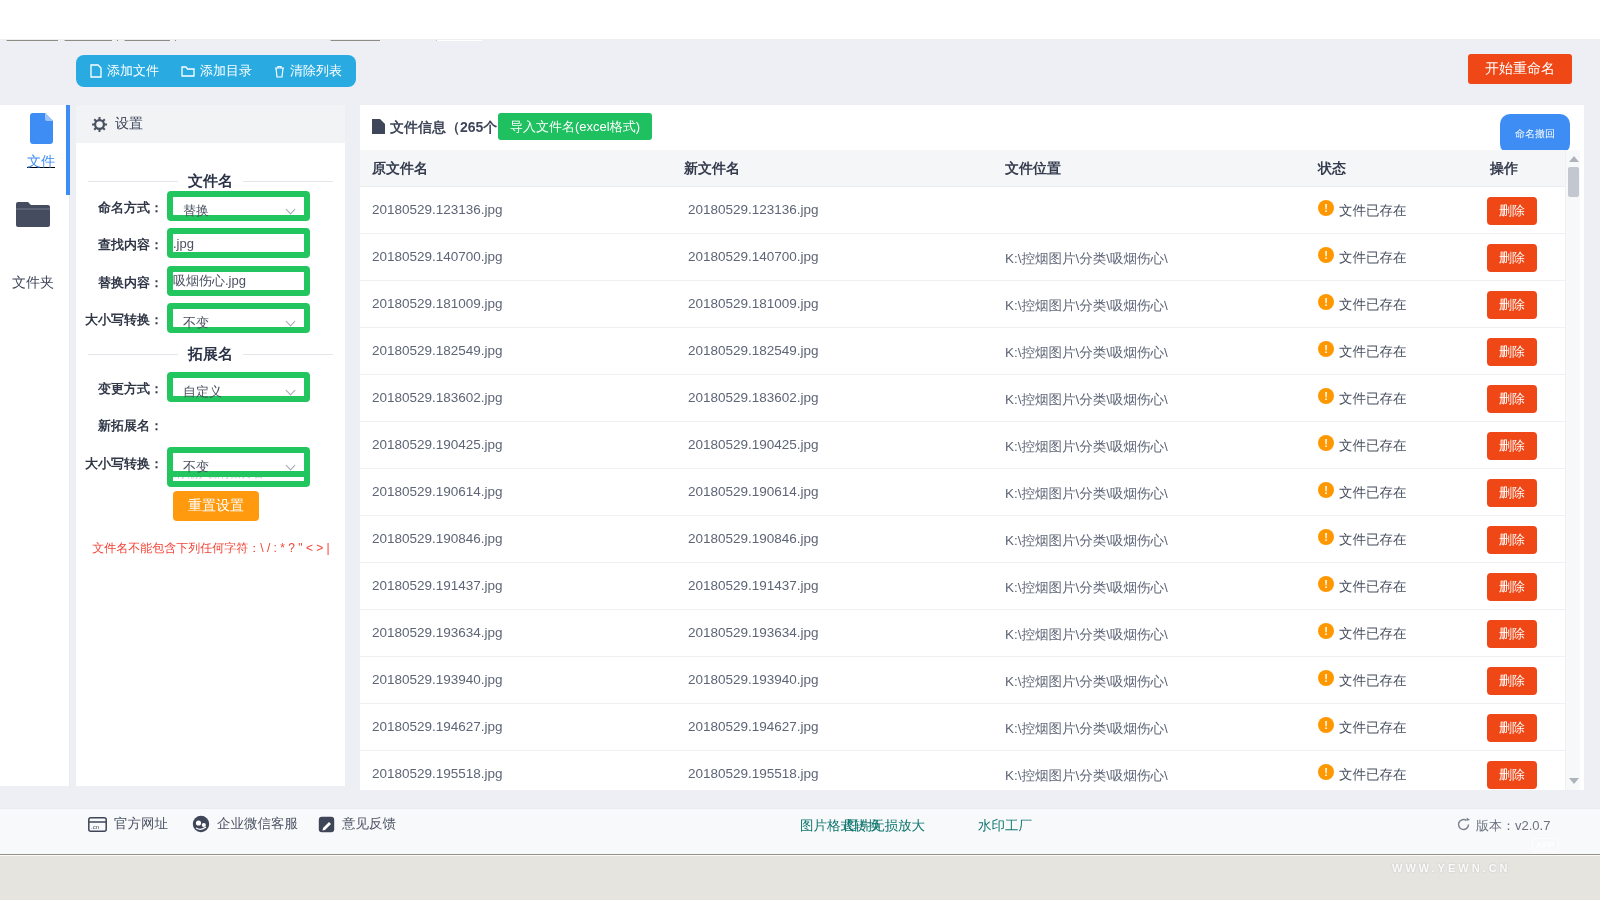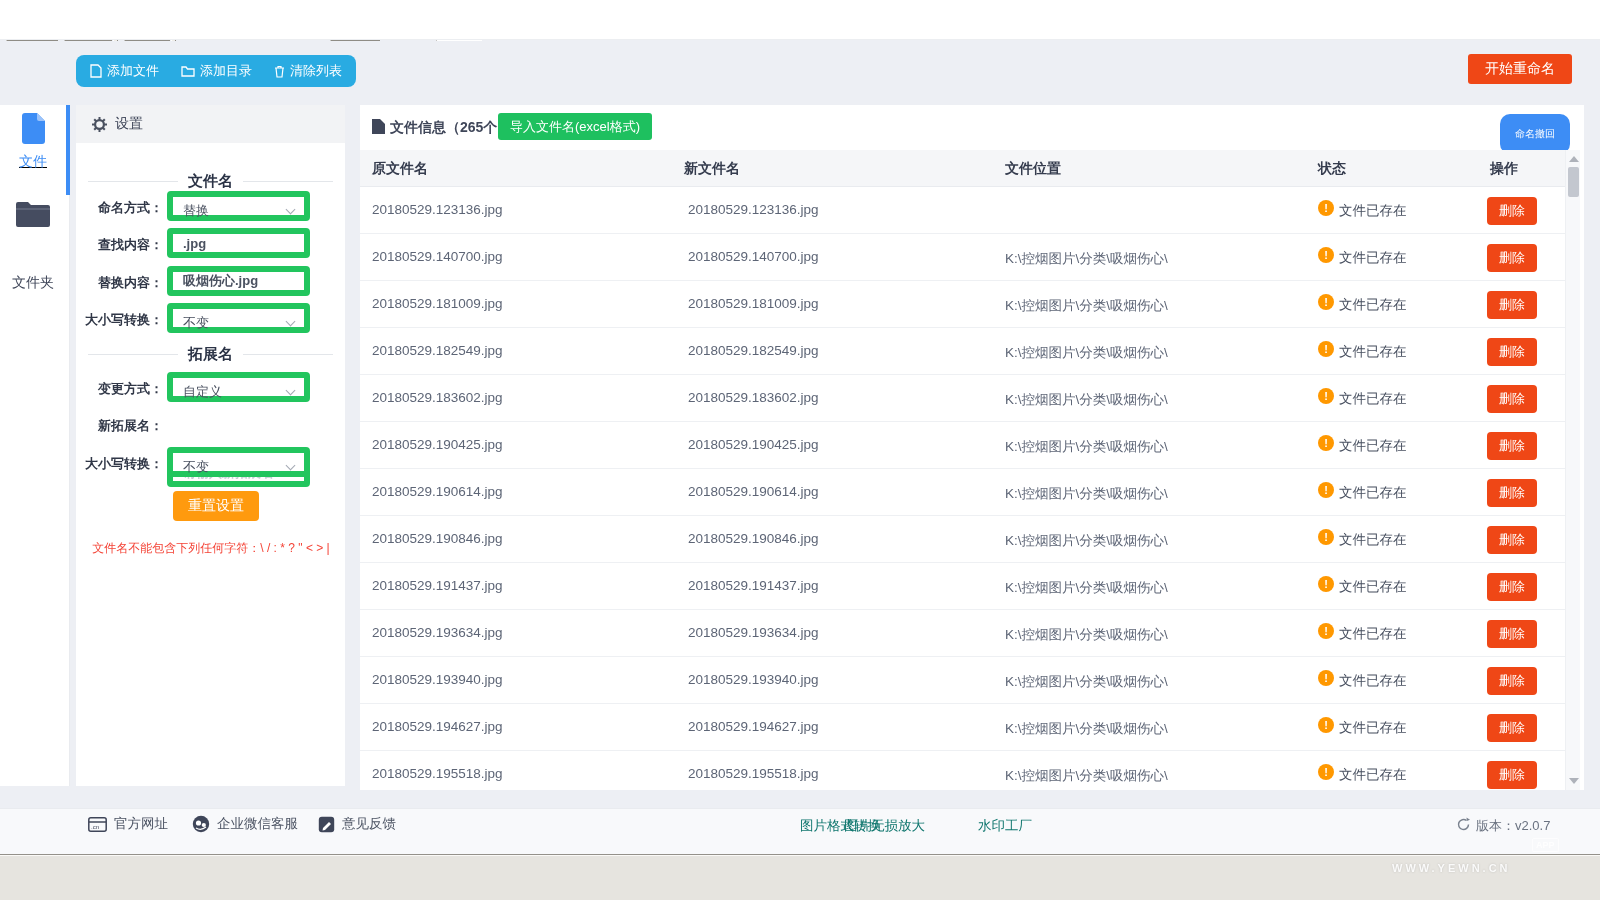--- a/index.html
+++ b/index.html
@@ -41,21 +41,21 @@
   .settings-panel { left:76px; top:105px; width:269px; height:681px; background:#fff; }
   .settings-head { left:76px; top:105px; width:269px; height:38px; background:#f2f3f5; display:flex; align-items:center; padding-left:16px; gap:8px; }
   .settings-head span { font-size:14px; color:#3f4659; }
   .sec-title { display:flex; align-items:center; width:245px; }
   .sec-title .line { flex:1; height:1px; background:#e3e6ea; }
   .sec-title b { font-size:15px; color:#2b3346; padding:0 10px; }
   .form-label { font-size:13px; font-weight:bold; color:#303747; text-align:right; width:88px; display:inline-block; }
   .sel, .inp { left:167px; width:143px; height:30px; border:6px solid #22c55e; border-radius:4px; background:#fff; font-size:13px; color:#4a5160; }
   .sel { line-height:28px; padding-left:10px; cursor:pointer; }
   .sel .chev { position:absolute; right:10px; top:9px; width:7px; height:7px; border-right:1.5px solid #a3a9b3; border-bottom:1.5px solid #a3a9b3; transform:rotate(45deg); }
-  .inp { padding-left:10px; font-family:inherit; outline:none;font-weight:bold; }
+  .inp { padding-left:0; font-family:inherit; outline:none; }
   .inp::placeholder { color:#c4c9d2; }
   .reset-btn { left:173px; top:491px; width:86px; height:30px; background:#ff9a0e; color:#fff; border:none; border-radius:4px; font-size:14px; cursor:pointer; font-family:inherit; }
   .warning-note { left:80px; top:540px; width:262px; font-size:12px; color:#f44336; text-align:center; }
 
   
   .table-panel { left:360px; top:105px; width:1224px; height:685px; background:#fff; }
   .info-label { left:390px; top:119px; font-size:14px; font-weight:bold; color:#3f4659; }
   .import-btn { left:498px; top:113px; height:27px; padding:0 12px; background:#1ec05f; color:#fff; border:none; border-radius:3px; font-size:13px; cursor:pointer; font-family:inherit; }
   .undo-btn { left:1500px; top:114px; width:70px; height:40px; background:#3d8df5; color:#fff; border:none; border-radius:10px; font-size:10px; cursor:pointer; font-family:inherit; }
   .thead { left:360px; top:150px; width:1205px; height:37px; background:#f5f6f8; border-bottom:1px solid #e9ebef; }
@@ -155,21 +155,21 @@
     <svg width="11" height="13" viewBox="0 0 11 13">
         <path d="M1 3 h9 M4 3 V1.5 h3 V3 M2 3 l1 9 h5 l1 -9" stroke="#fff" stroke-width="1.2" fill="none"></path>
       </svg>
     <span>清除列表</span>
   </button>
 </div>
 <button class="abs start-btn">开始重命名</button>
 
 <div class="abs left-rail"></div>
 <div class="abs rail-indicator"></div>
-<div class="abs rail-item" style="left:0;top:113px;width:66px;text-decoration:underline;">
+<div class="abs rail-item" style="left:8px;top:113px;width:66px;text-decoration:underline;">
   <svg width="27" height="31" viewBox="0 0 27 31">
     <path d="M2 3 a3 3 0 0 1 3 -3 h12 l8 8 v20 a3 3 0 0 1 -3 3 h-17 a3 3 0 0 1 -3 -3 z" fill="#3d8df5"></path>
     <path d="M17 0 l8 8 h-6 a2 2 0 0 1 -2 -2 z" fill="#9cc3fa"></path>
   </svg>
   <span class="rail-label lbl-blue">文件</span>
 </div>
 <div class="abs rail-item" style="left:0;top:200px;width:66px;">
   <svg width="34" height="27" viewBox="0 0 34 27">
     <path d="M0 4 a2 2 0 0 1 2 -2 h10 l3 3 h17 a2 2 0 0 1 2 2 v18 a2 2 0 0 1 -2 2 h-30 a2 2 0 0 1 -2 -2 z" fill="#454c60"></path>
     <rect x="0" y="8" width="34" height="2" fill="#5d6478"></rect>

